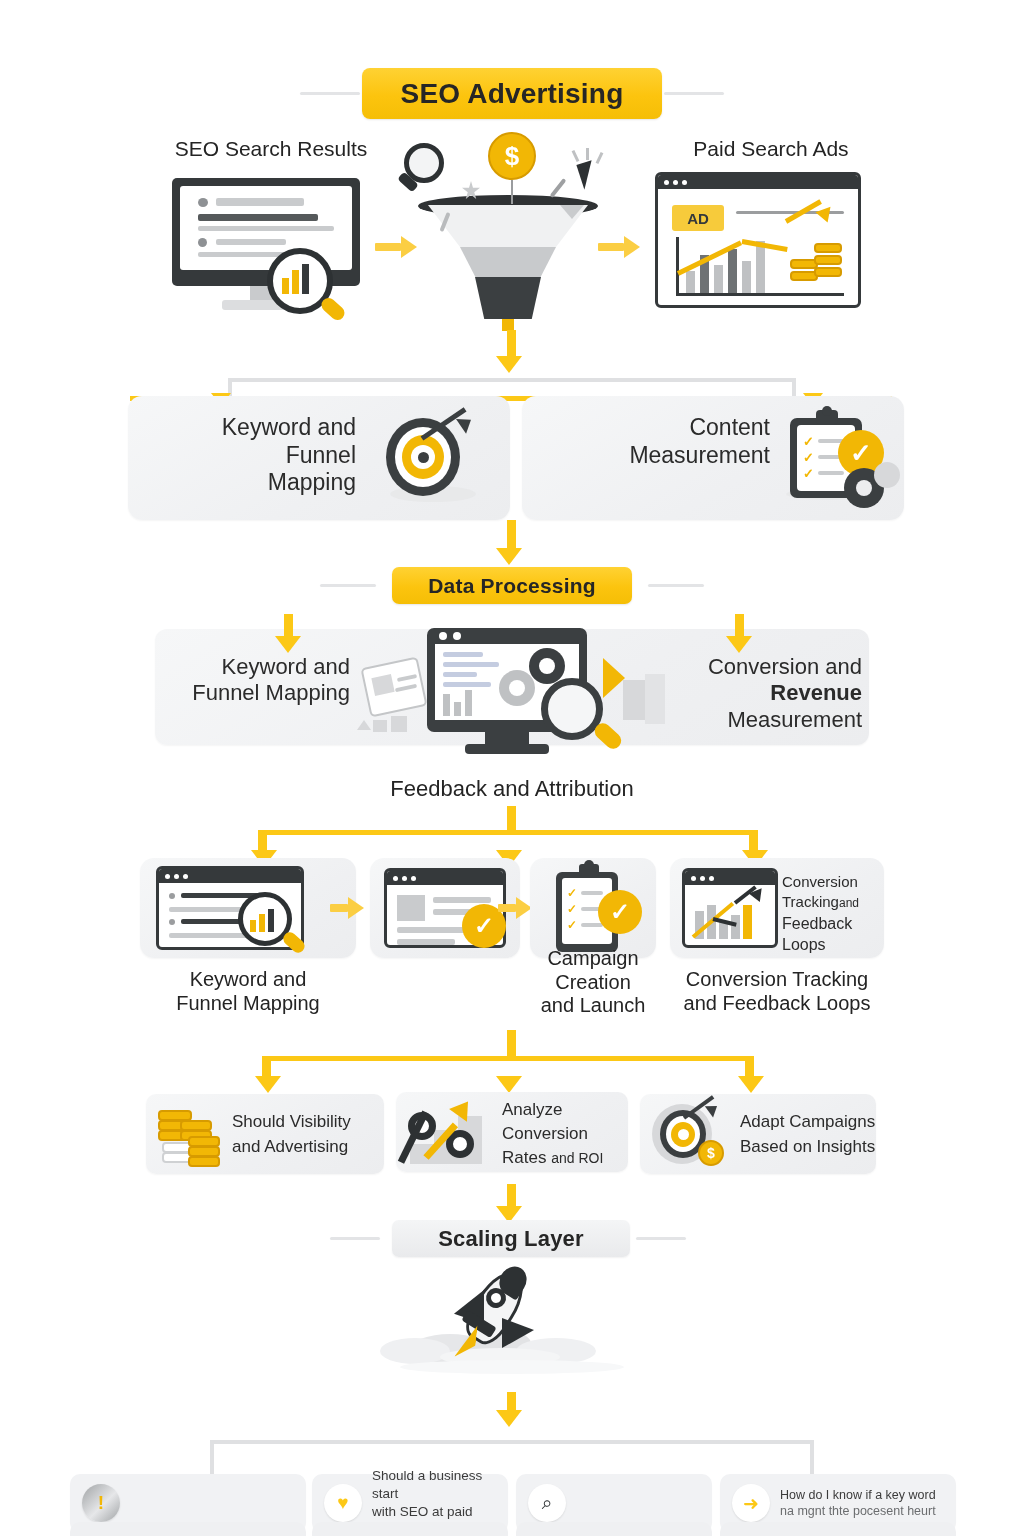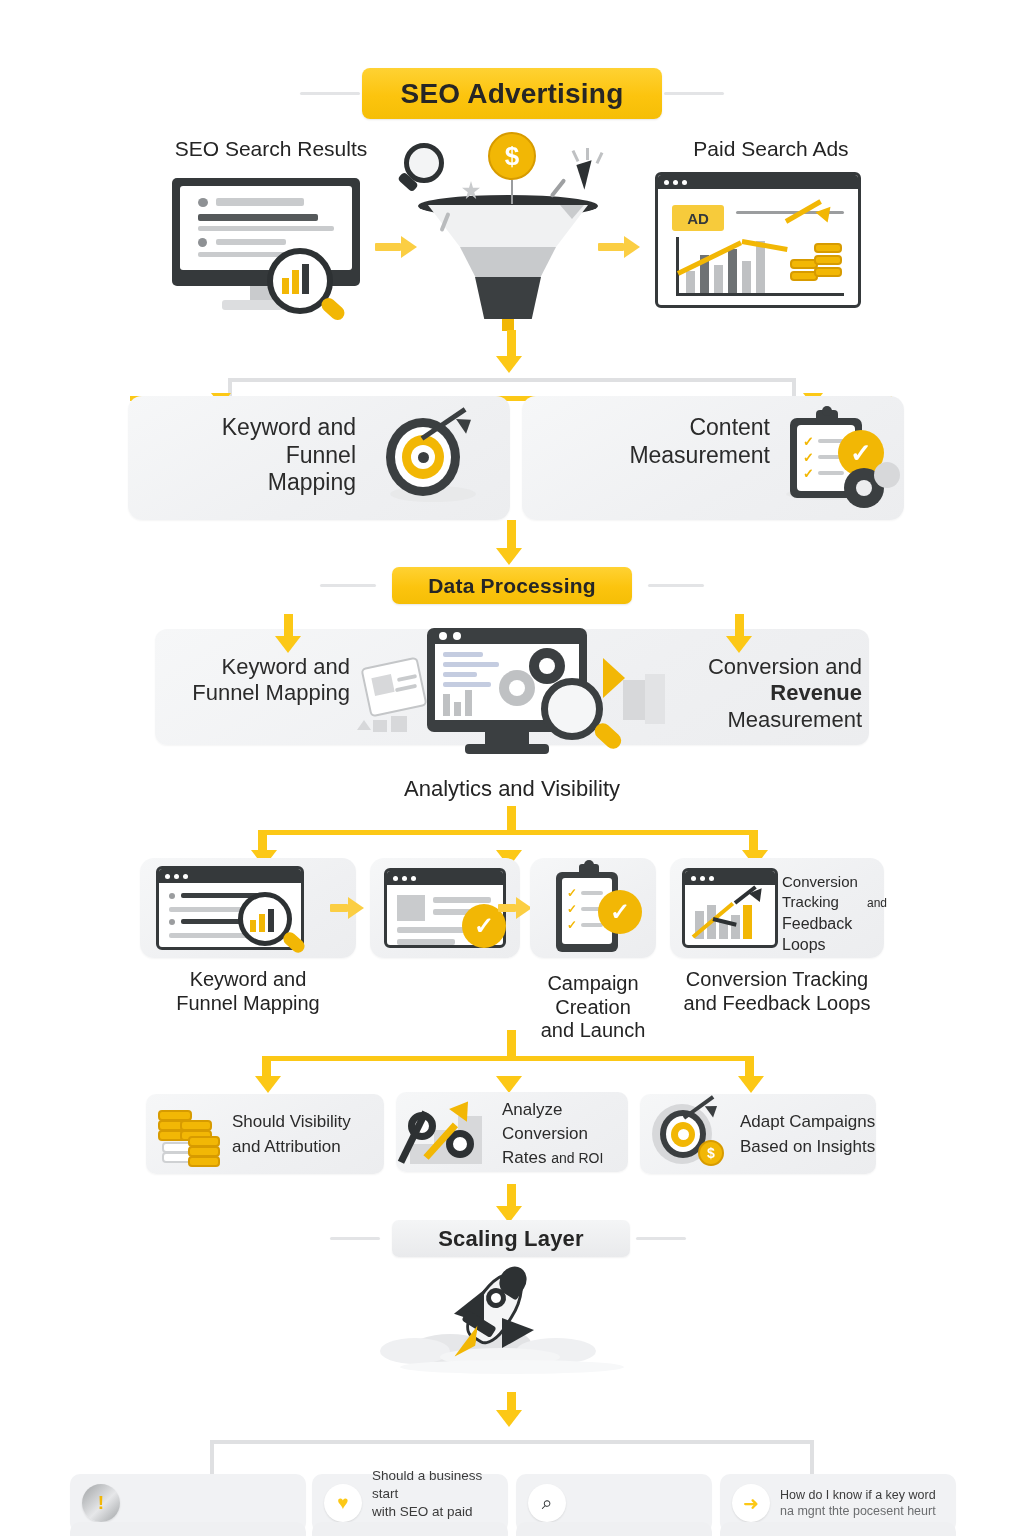--- a/index.html
+++ b/index.html
@@ -276,21 +276,21 @@
     <div style="position:absolute;left:120px;top:104px;width:44px;height:14px;background:#3B3F41;"></div>
     <div style="position:absolute;left:100px;top:116px;width:84px;height:10px;background:#3B3F41;border-radius:4px;"></div>
 
     <div style="position:absolute;left:176px;top:50px;width:62px;height:62px;border:7px solid #3B3F41;border-radius:50%;background:#F5F6F7;"></div>
     <div style="position:absolute;left:228px;top:100px;width:30px;height:16px;background:#F2B705;border-radius:8px;transform:rotate(42deg);"></div>
     <div style="position:absolute;left:238px;top:30px;width:0;height:0;border-left:22px solid #F2B705;border-top:20px solid transparent;border-bottom:20px solid transparent;"></div>
     <div style="position:absolute;left:258px;top:52px;width:26px;height:40px;background:#D7D8DA;"></div>
     <div style="position:absolute;left:280px;top:46px;width:20px;height:50px;background:#E2E3E5;"></div>
   </div>
 
-  <div class="cap" style="left:312px;top:776px;width:400px;font-size:22px;">Analytics and Visibility</div>
+  <div class="cap" style="left:312px;top:776px;width:400px;font-size:22px;">Feedback and Attribution</div>
 
   <div class="vline" style="left:507px;top:806px;height:24px;"></div>
   <div class="hline" style="left:258px;top:830px;width:500px;"></div>
   <div class="vline" style="left:258px;top:830px;height:22px;"></div>
   <div class="vline" style="left:749px;top:830px;height:22px;"></div>
   <div class="arrowdown" style="left:251px;top:850px;"></div>
   <div class="arrowdown" style="left:496px;top:850px;"></div>
   <div class="arrowdown" style="left:742px;top:850px;"></div>
 
   <div class="card" style="left:140px;top:858px;width:216px;height:100px;">
@@ -364,30 +364,30 @@
       <div style="position:absolute;left:34px;top:50px;width:9px;height:18px;background:#BFC1C3;"></div>
       <div style="position:absolute;left:46px;top:44px;width:9px;height:24px;background:#BFC1C3;"></div>
       <div style="position:absolute;left:58px;top:34px;width:9px;height:34px;background:#F2B705;"></div>
       <div style="position:absolute;left:8px;top:64px;width:52px;height:4px;background:#F2B705;transform:rotate(-40deg);transform-origin:left;"></div>
       <div style="position:absolute;left:28px;top:46px;width:24px;height:4px;background:#2D3133;transform:rotate(14deg);transform-origin:left;"></div>
       <div style="position:absolute;left:50px;top:30px;width:26px;height:4px;background:#2D3133;transform:rotate(-38deg);transform-origin:left;"></div>
       <div style="position:absolute;left:66px;top:16px;width:0;height:0;border-left:7px solid transparent;border-right:7px solid transparent;border-bottom:12px solid #2D3133;transform:rotate(38deg);"></div>
     </div>
     <div class="cardlabel" style="left:112px;top:14px;width:96px;font-size:15px;line-height:1.35;">
       <div>Conversion</div>
-      <div><span>Tracking</span><span style="font-size:12px;margin-left:28px;">and</span></div>
+      <div><span>Tracking</span><span style="font-size:12px;">and</span></div>
       <div style="font-size:16px;">Feedback Loops</div>
     </div>
   </div>
 
   <div class="cap" style="left:138px;top:968px;width:220px;font-size:20px;">
     <div>Keyword and</div>
     <div>Funnel Mapping</div>
   </div>
-  <div class="cap" style="left:520px;top:972px;width:146px;font-size:20px;">
+  <div class="cap" style="left:520px;top:947px;width:146px;font-size:20px;">
     <div>Campaign</div>
     <div>Creation</div>
     <div>and Launch</div>
   </div>
   <div class="cap" style="left:664px;top:968px;width:226px;font-size:20px;">
     <div>Conversion Tracking</div>
     <div>and Feedback Loops</div>
   </div>
 
   <div class="vline" style="left:507px;top:1030px;height:26px;"></div>
@@ -406,21 +406,21 @@
       <div class="coin" style="left:4px;top:36px;width:32px;height:11px;border-radius:4px;background:#fff;border-color:#CFD1D3;"></div>
       <div class="coin" style="left:4px;top:46px;width:32px;height:11px;border-radius:4px;background:#fff;border-color:#CFD1D3;"></div>
       <div class="coin" style="left:22px;top:14px;width:32px;height:11px;border-radius:4px;"></div>
       <div class="coin" style="left:22px;top:24px;width:32px;height:11px;border-radius:4px;"></div>
       <div class="coin" style="left:30px;top:30px;width:32px;height:11px;border-radius:4px;"></div>
       <div class="coin" style="left:30px;top:40px;width:32px;height:11px;border-radius:4px;"></div>
       <div class="coin" style="left:30px;top:50px;width:32px;height:11px;border-radius:4px;"></div>
     </div>
     <div class="cardlabel" style="left:86px;top:16px;width:144px;font-size:17px;line-height:1.45;">
       <div>Should Visibility</div>
-      <div>and Attribution</div>
+      <div>and Advertising</div>
     </div>
   </div>
 
   <div class="card" style="left:396px;top:1092px;width:232px;height:80px;border-radius:10px;">
     <div class="ill" style="left:10px;top:6px;width:88px;height:70px;">
       <div style="position:absolute;left:4px;top:46px;width:24px;height:20px;background:#D7D8DA;"></div>
       <div style="position:absolute;left:28px;top:32px;width:24px;height:34px;background:#D7D8DA;"></div>
       <div style="position:absolute;left:52px;top:18px;width:24px;height:48px;background:#D7D8DA;"></div>
       <div style="position:absolute;left:2px;top:14px;width:28px;height:28px;border:7px solid #2D3133;border-radius:50%;background:#fff;"></div>
       <div style="position:absolute;left:40px;top:32px;width:28px;height:28px;border:7px solid #2D3133;border-radius:50%;background:#fff;"></div>

